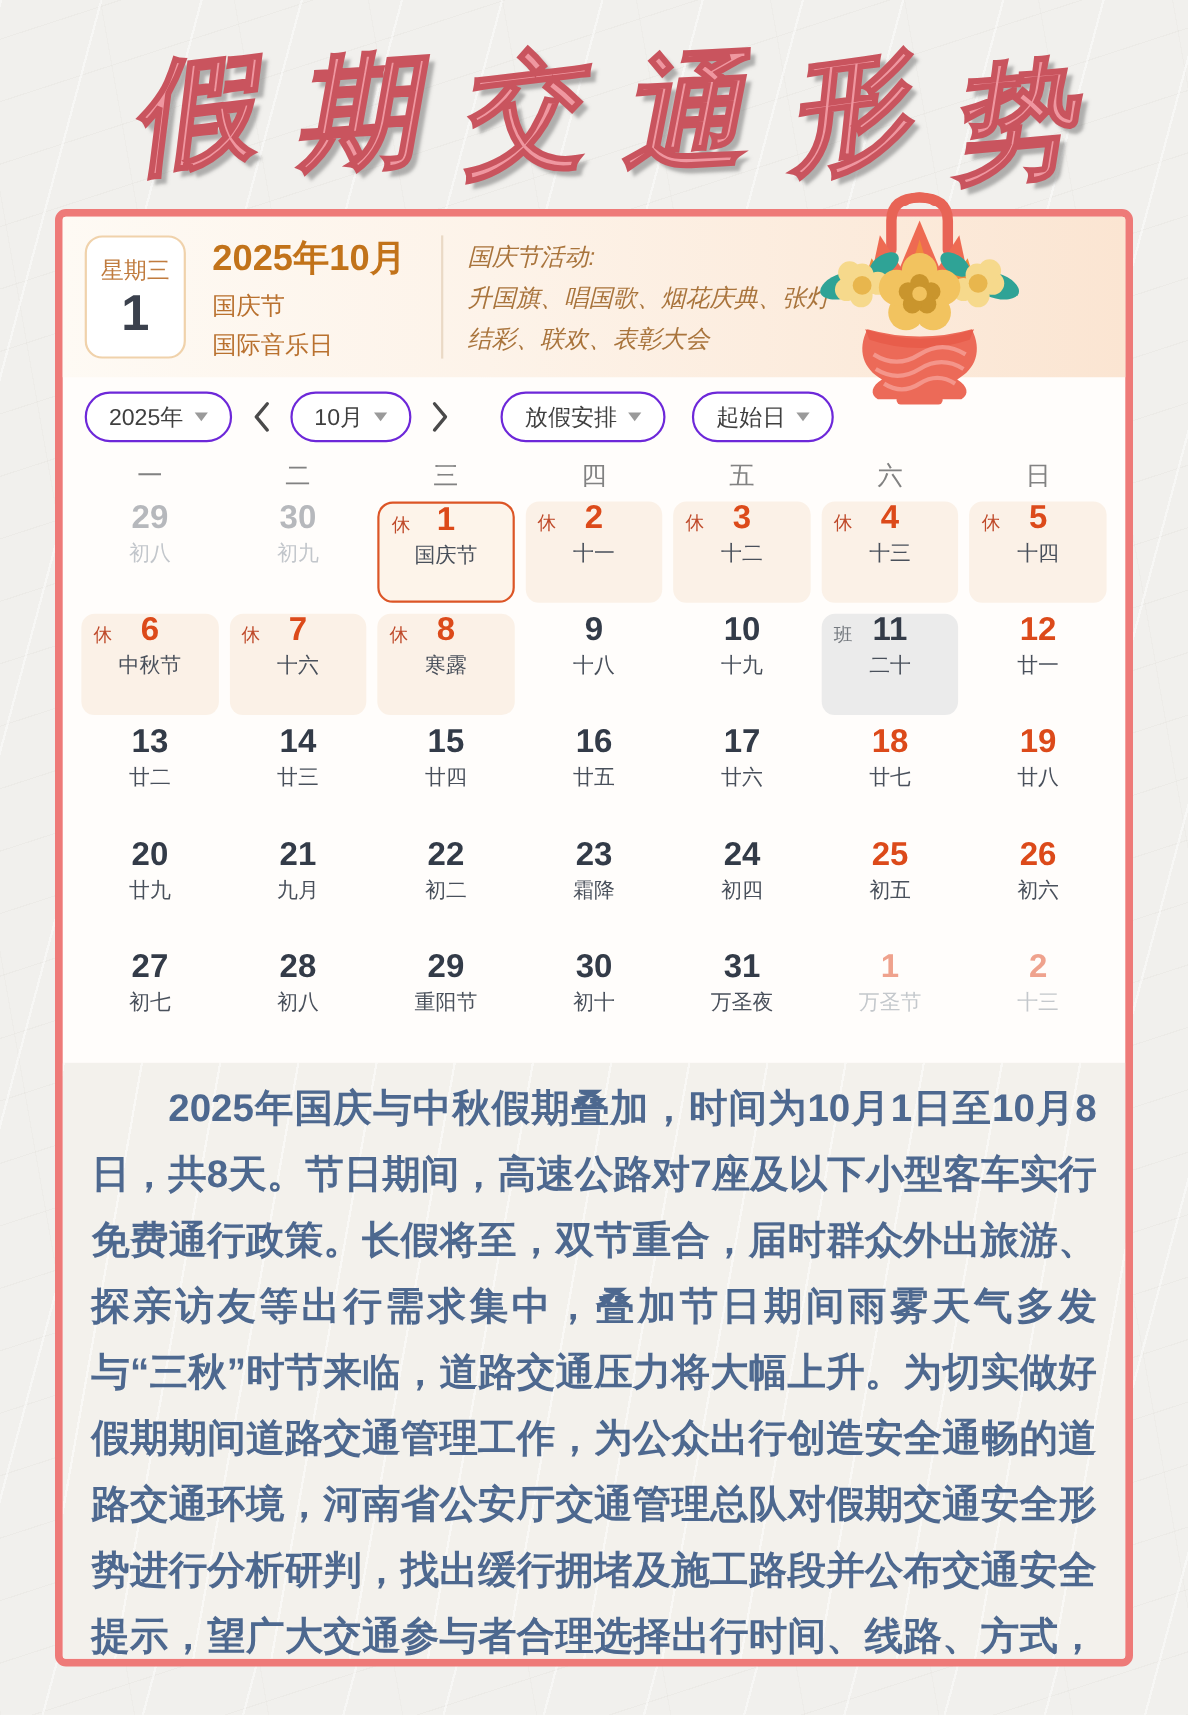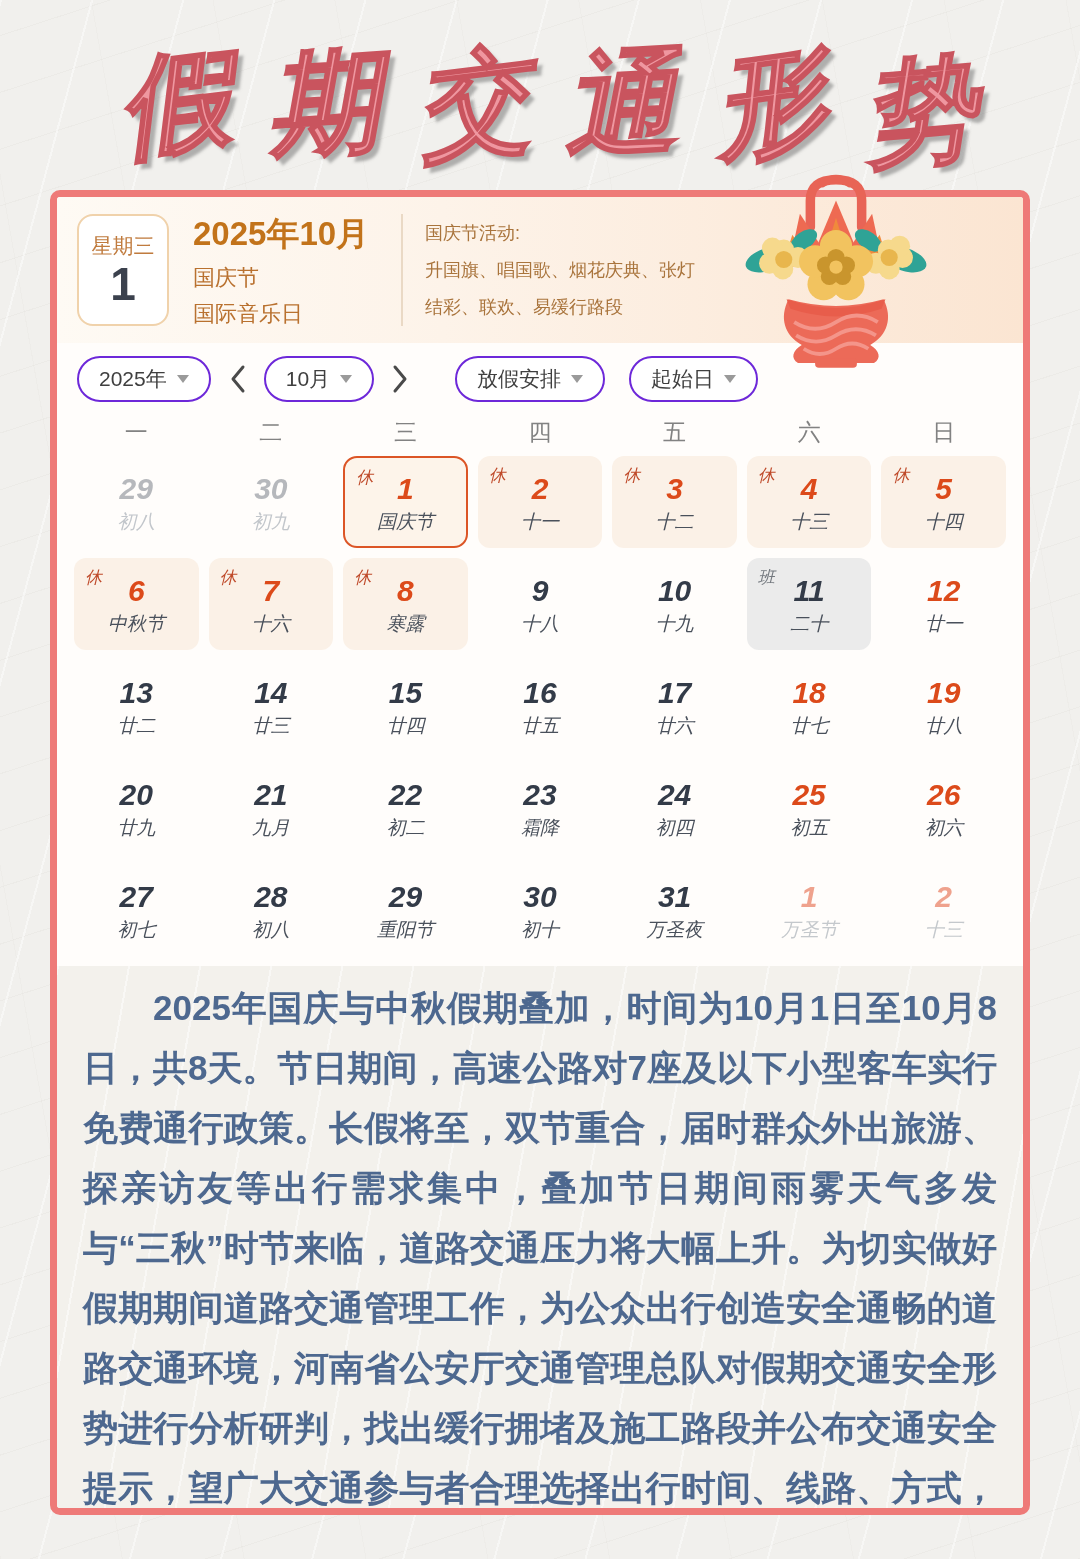--- a/index.html
+++ b/index.html
@@ -46,40 +46,40 @@
     width:92px; height:112px; background:#fff; border:2px solid #f0d2ab;
     border-radius:16px; display:flex; flex-direction:column; align-items:center;
     justify-content:center; flex:0 0 92px;
   }
   .date-box .wk{ font-size:21px; color:#c07b3e; }
   .date-box .dd{ font-size:46px; font-weight:bold; color:#3b414d; line-height:1.05; }
   .month-info{ margin-left:24px; width:208px; }
   .month-info .m-title{ font-size:33px; font-weight:bold; color:#c2731a; }
   .month-info .m-sub{ font-size:22px; color:#b9712f; margin-top:6px; }
   .v-divider{ width:2px; height:112px; background:#ead9c5; margin:0 22px 0 0; }
-  .activities{ width:420px; color:#a9743c; font-size:18px; line-height:37px; }
+  .activities{ width:420px; color:#a9743c; font-size:22px; line-height:37px;font-style:italic; }
   .basket{ position:absolute; top:-34px; right:92px; width:190px; height:210px; }
   
   .toolbar{ display:flex; align-items:center; padding:0 20px; margin-top:12px; height:48px; flex:0 0 auto; }
   .pill{
     display:inline-flex; align-items:center; justify-content:center;
     border:2px solid #6d28d9; border-radius:26px; background:#fff;
     height:46px; padding:0 20px; font-size:21px; color:#3f3f3f; cursor:pointer;
   }
   .caret{ width:0; height:0; border-left:6px solid transparent; border-right:6px solid transparent;
     border-top:8px solid #9a9a9a; margin-left:10px; }
   .chev{ margin:0 18px; display:flex; align-items:center; cursor:pointer; }
   .sp28{ margin-left:28px; } .sp24{ margin-left:24px; }
   
   .weekdays{ display:grid; grid-template-columns:repeat(7,1fr); padding:0 12px; margin-top:14px;
     color:#828282; font-size:23px; text-align:center; flex:0 0 auto; }
   
   .grid{ display:grid; grid-template-columns:repeat(7,1fr); row-gap:10px; padding:8px 12px 0; flex:0 0 auto; }
   .cell{ position:relative; height:92px; margin:0 5px; border-radius:12px;
-    display:flex; flex-direction:column; align-items:center; justify-content:center; cursor:pointer;font-style:italic; }
+    display:flex; flex-direction:column; align-items:center; justify-content:flex-start; cursor:pointer; }
   .cell .num{ font-size:30px; font-weight:bold; color:#333b48; line-height:1; }
   .cell .sub{ font-size:19px; color:#49505b; margin-top:8px; line-height:1; }
   .cell .badge{ position:absolute; top:8px; left:11px; font-size:17px; color:#bf4a2a; }
   .cell .badge.work{ color:#74797f; }
   .cell.holiday, .cell.selected{ background:#fbf1e7; }
   .cell.holiday .num, .cell.selected .num, .cell.weekend .num{ color:#dc4a1a; }
   .cell.selected{ background:#fdf4ea; border:2.5px solid #dc5526; border-radius:14px; }
   .cell.work{ background:#ebebeb; }
   .cell.prev .num{ color:#b6b8bc; } .cell.prev .sub{ color:#c2c6cb; }
   .cell.next .num{ color:#efa28d; } .cell.next .sub{ color:#c4c8cc; }
@@ -118,21 +118,21 @@
       </div>
       <div class="month-info">
         <div class="m-title">2025年10月</div>
         <div class="m-sub">国庆节</div>
         <div class="m-sub">国际音乐日</div>
       </div>
       <div class="v-divider"></div>
       <div class="activities">
         <div>国庆节活动:</div>
         <div>升国旗、唱国歌、烟花庆典、张灯</div>
-        <div>结彩、联欢、易缓行路段</div>
+        <div>结彩、联欢、表彰大会</div>
       </div>
       <svg class="basket" viewBox="0 0 200 210">
         <path d="M73 62 L73 34 Q73 12 100 12 Q127 12 127 34 L127 62" fill="none" stroke="#e86456" stroke-width="10" stroke-linecap="round"></path>
         <path d="M86 16 q14 -10 28 0" fill="none" stroke="#e86456" stroke-width="8" stroke-linecap="round"></path>
         <path d="M100 34 L126 96 L74 96 Z" fill="#ee6a52"></path>
         <path d="M62 48 L96 100 L50 104 Z" fill="#ee6a52"></path>
         <path d="M138 48 L150 104 L104 100 Z" fill="#ee6a52"></path>
         <path d="M100 52 L112 92 L88 92 Z" fill="#f08a3c"></path>
         <path d="M54 70 L74 98 L44 102 Z" fill="#f08a3c"></path>
         <path d="M146 70 L156 102 L126 98 Z" fill="#f08a3c"></path>

